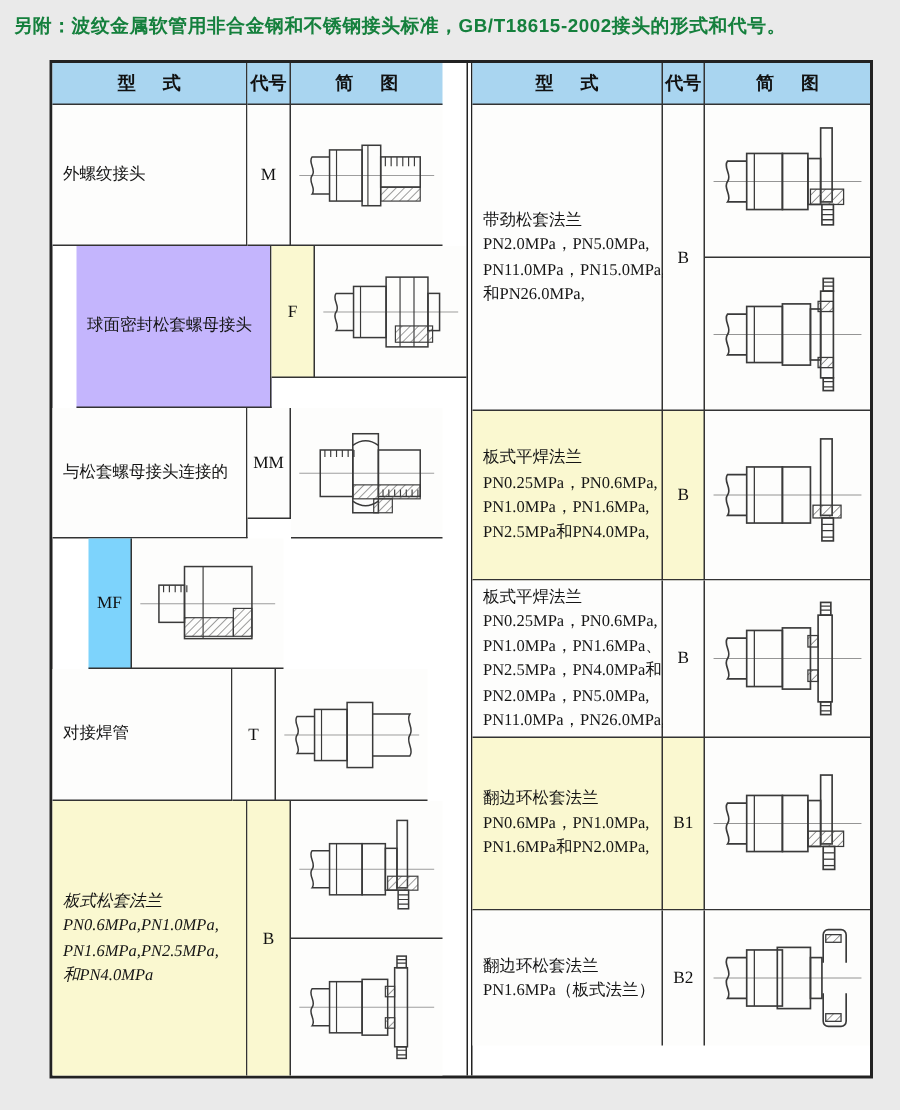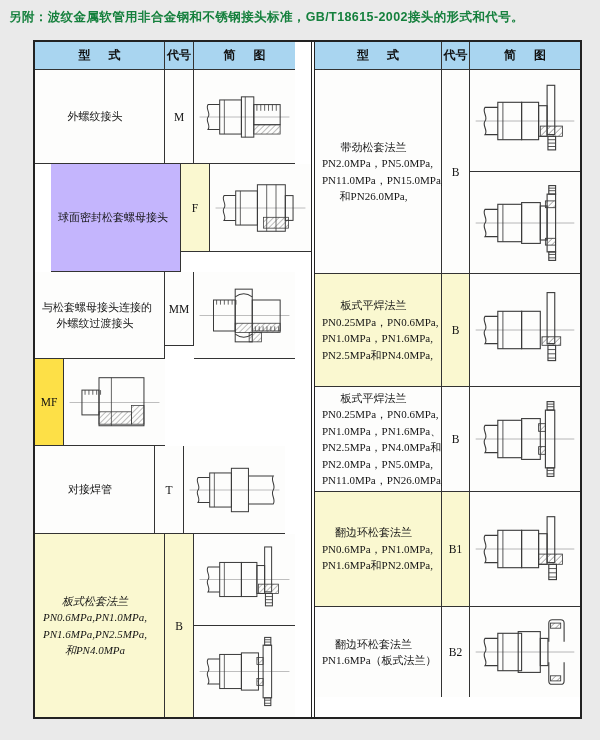--- a/index.html
+++ b/index.html
@@ -9,21 +9,21 @@
   .half{display:flex;flex-direction:column;}
   .half.right{border-left:4px double #222;}
   .row{display:flex;}
   .cell{box-sizing:border-box;border-right:1px solid #333;border-bottom:1px solid #333;
         display:flex;flex-direction:column;justify-content:center;background:#fdfdfc;}
   .cell.lastcol{border-right:none;}
   .lastrow .cell{border-bottom:none;}
   .hdr{align-items:center;justify-content:center;font-size:12px;font-weight:bold;
        white-space:pre;font-family:"Liberation Serif",serif;color:#111;text-align:center;}
   .type{padding:4px 16px 4px 7px;font-family:"Liberation Serif",serif;font-size:11px;
-        line-height:16.5px;color:#151515;text-align:center;}
+        line-height:16.5px;color:#151515;}
   .type div{white-space:nowrap;}
   .code{align-items:center;font-family:"Liberation Serif",serif;font-size:11.5px;color:#111;}
   .diag{padding:0;justify-content:stretch;}
   .sub{flex:1;display:flex;align-items:center;justify-content:center;overflow:hidden;}
   .sub + .sub{border-top:1px solid #333;}
 </style>
 </head>
 <body>
 
 <div class="page">
@@ -88,21 +88,20 @@
                 <line x1="80" y1="16" x2="80" y2="76" stroke="#3a3a3a" stroke-width="1"></line>
                 <rect x="92" y="30" width="10" height="32" fill="none" stroke="#3a3a3a" stroke-width="1.3"></rect>
                 <rect x="64" y="58" width="32" height="14" fill="url(#h2)" stroke="#3a3a3a" stroke-width="1"></rect>
               </svg>
             </div>
           </div>
         </div>
         <div class="row">
           <div class="cell type" style="width: 130px; height: 87px;">
             <div>与松套螺母接头连接的</div>
-            <div>外螺纹过渡接头</div>
           </div>
           <div class="cell code" style="width: 29px; height: 74px;">MM</div>
           <div class="cell diag lastcol" style="width: 101px; height: 87px;">
             <div class="sub">
               <svg viewBox="0 0 120 92" width="93" height="79">
                 <defs>
                   <pattern id="h3" width="5" height="5" patternUnits="userSpaceOnUse" patternTransform="rotate(45)">
                     <line x1="0" y1="0" x2="0" y2="5" stroke="#555" stroke-width="1"></line>
                   </pattern>
                 </defs>
@@ -125,21 +124,21 @@
                 <line x1="94" y1="60" x2="94" y2="66" stroke="#3a3a3a" stroke-width="1"></line>
                 <line x1="99" y1="60" x2="99" y2="66" stroke="#3a3a3a" stroke-width="1"></line>
                 <line x1="104" y1="60" x2="104" y2="66" stroke="#3a3a3a" stroke-width="1"></line>
                 <rect x="48" y="56" width="58" height="12" fill="url(#h3)" stroke="#3a3a3a" stroke-width="1"></rect>
                 <rect x="66" y="68" width="16" height="12" fill="url(#h3)" stroke="#3a3a3a" stroke-width="1"></rect>
               </svg>
             </div>
           </div>
         </div>
         <div class="row">
-          <div class="cell code" style="width: 29px; height: 87px; background: #fde047;">MF</div>
+          <div class="cell code" style="width: 29px; height: 87px; background: #7dd3fc; margin-left: 24px;">MF</div>
           <div class="cell diag lastcol" style="width: 101px; height: 87px;">
             <div class="sub">
               <svg viewBox="0 0 120 92" width="93" height="79">
                 <defs>
                   <pattern id="h4" width="5" height="5" patternUnits="userSpaceOnUse" patternTransform="rotate(45)">
                     <line x1="0" y1="0" x2="0" y2="5" stroke="#555" stroke-width="1"></line>
                   </pattern>
                 </defs>
                 <line x1="2" y1="46" x2="118" y2="46" stroke="#888" stroke-width="0.7"></line>
                 <rect x="18" y="30" width="22" height="32" fill="none" stroke="#3a3a3a" stroke-width="1.3"></rect>

